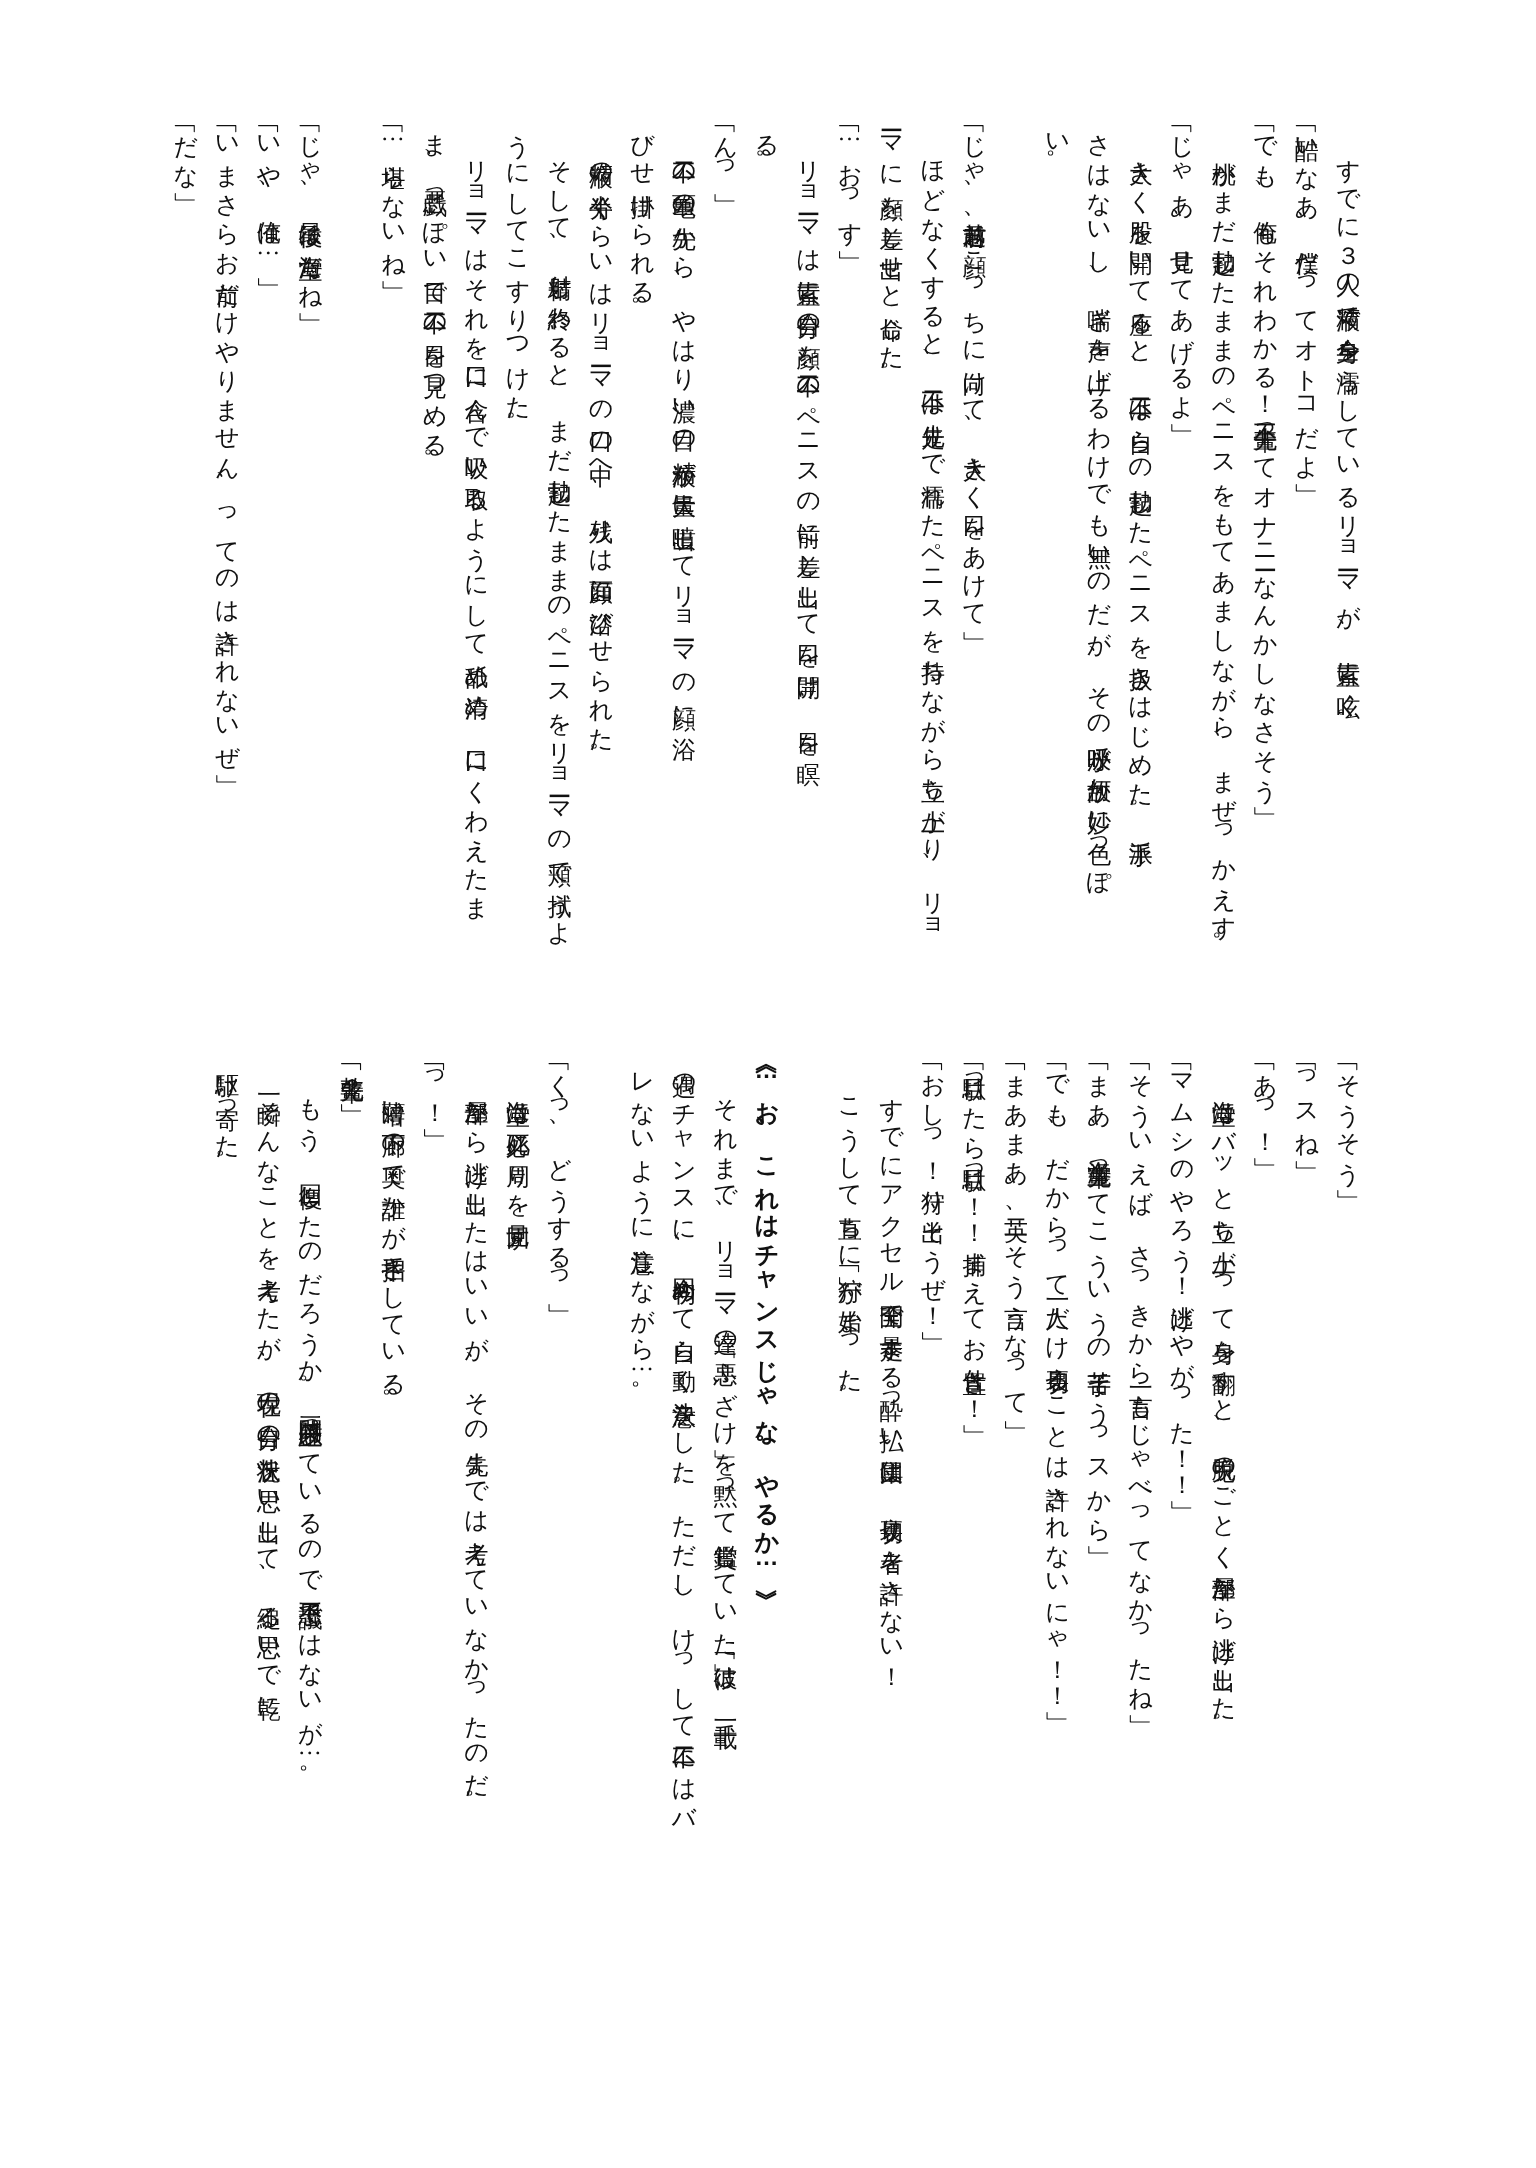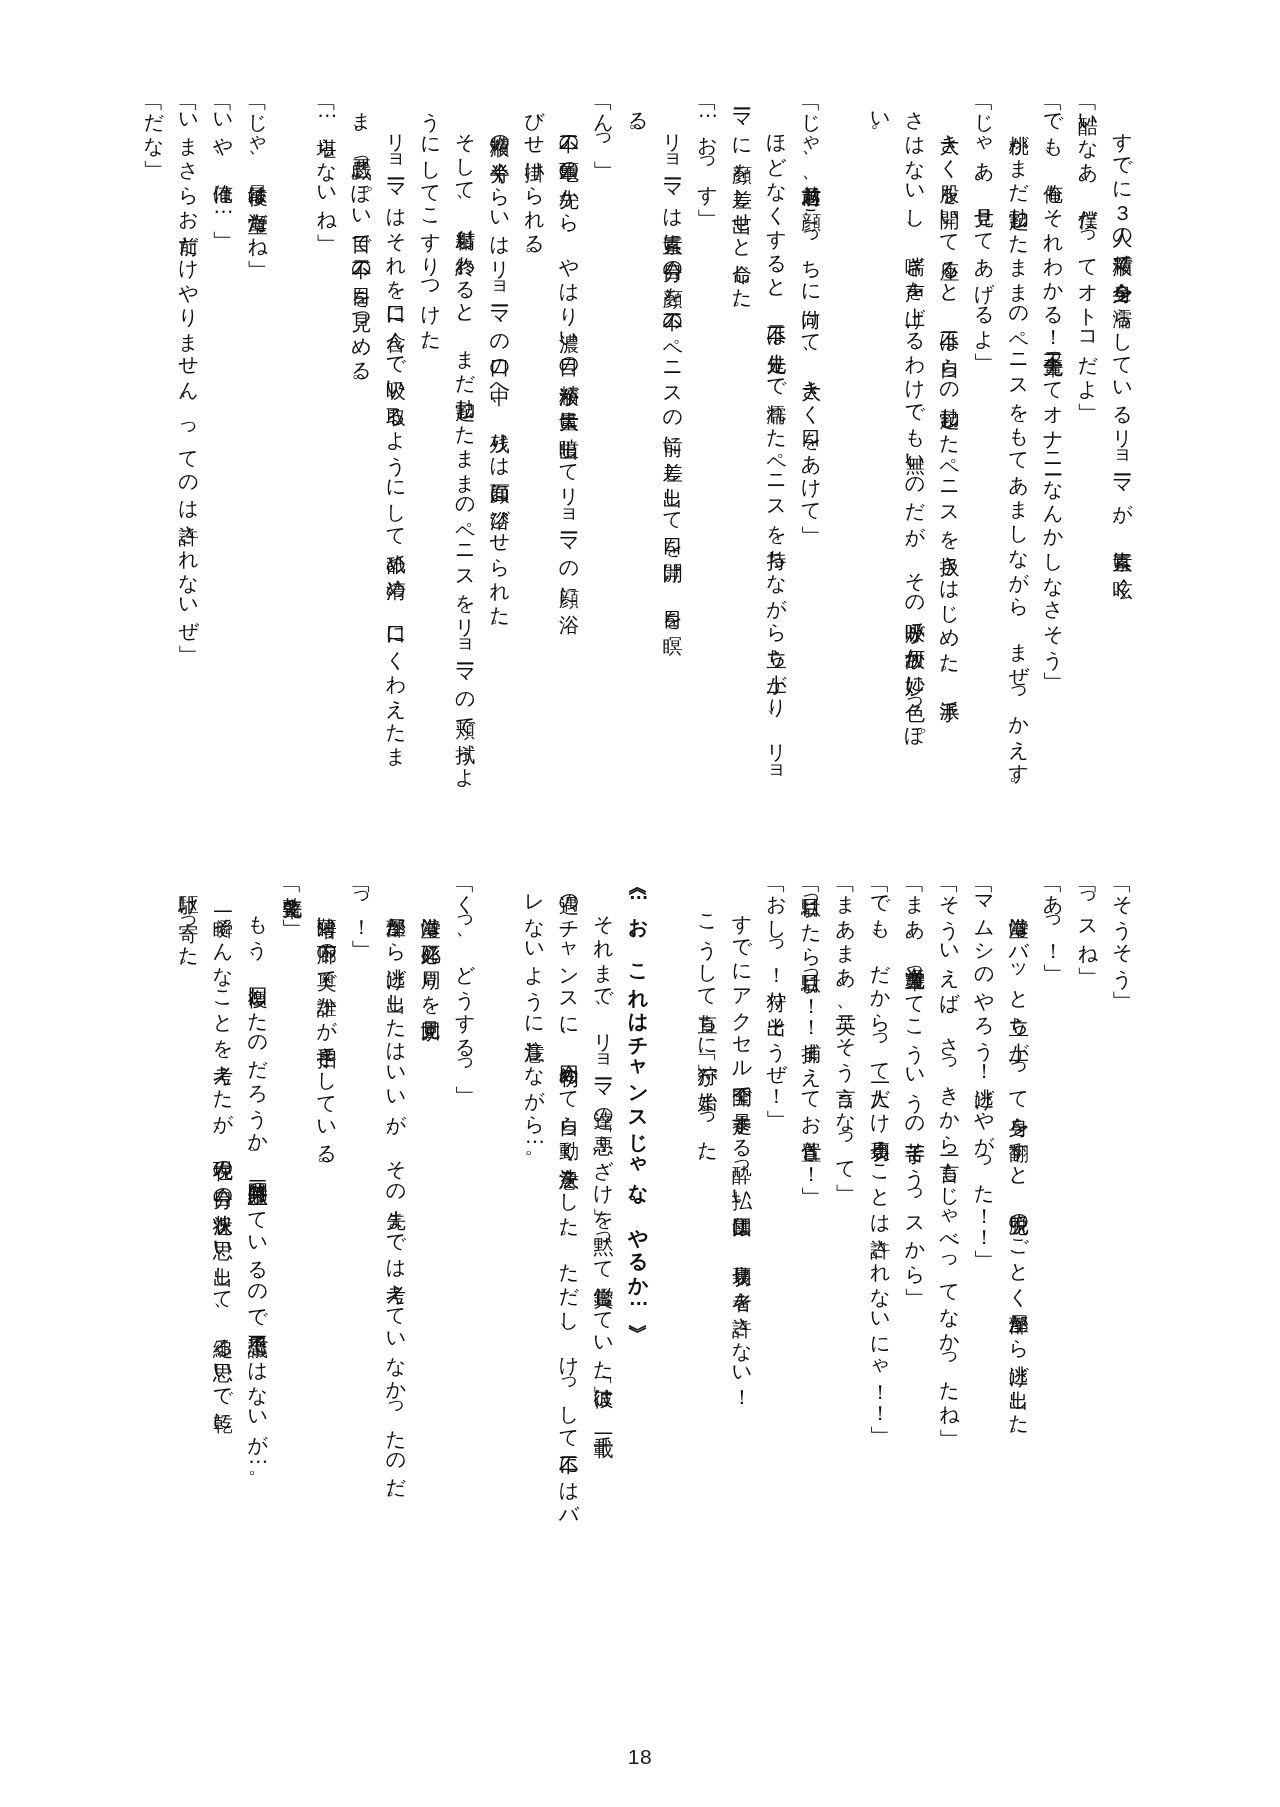--- a/index.html
+++ b/index.html
@@ -111,14 +111,13 @@
       <p class="">「くっ、どうするっ」</p>
       <p class="">　海堂は必死に周りを見回す。</p>
       <p class="">　部屋から逃げ出したはいいが、その先までは考えていなかったのだ。</p>
       <p class="">「っ！」</p>
       <p class="">　薄暗い廊下の奥で誰かが手招きしている。</p>
       <p class="">「乾先輩？」</p>
       <p class="">　もう、回復したのだろうか。三時間以上経っているので不思議ではないが…。</p>
       <p class="">　一瞬そんなことを考えたが、現在の自分の状況を思い出して、縋る思いで乾に</p>
       <p class="">駆け寄った。</p>
     </section>
-  <div class="pagenum">18</div>
 </div>
 
 </body></html>

